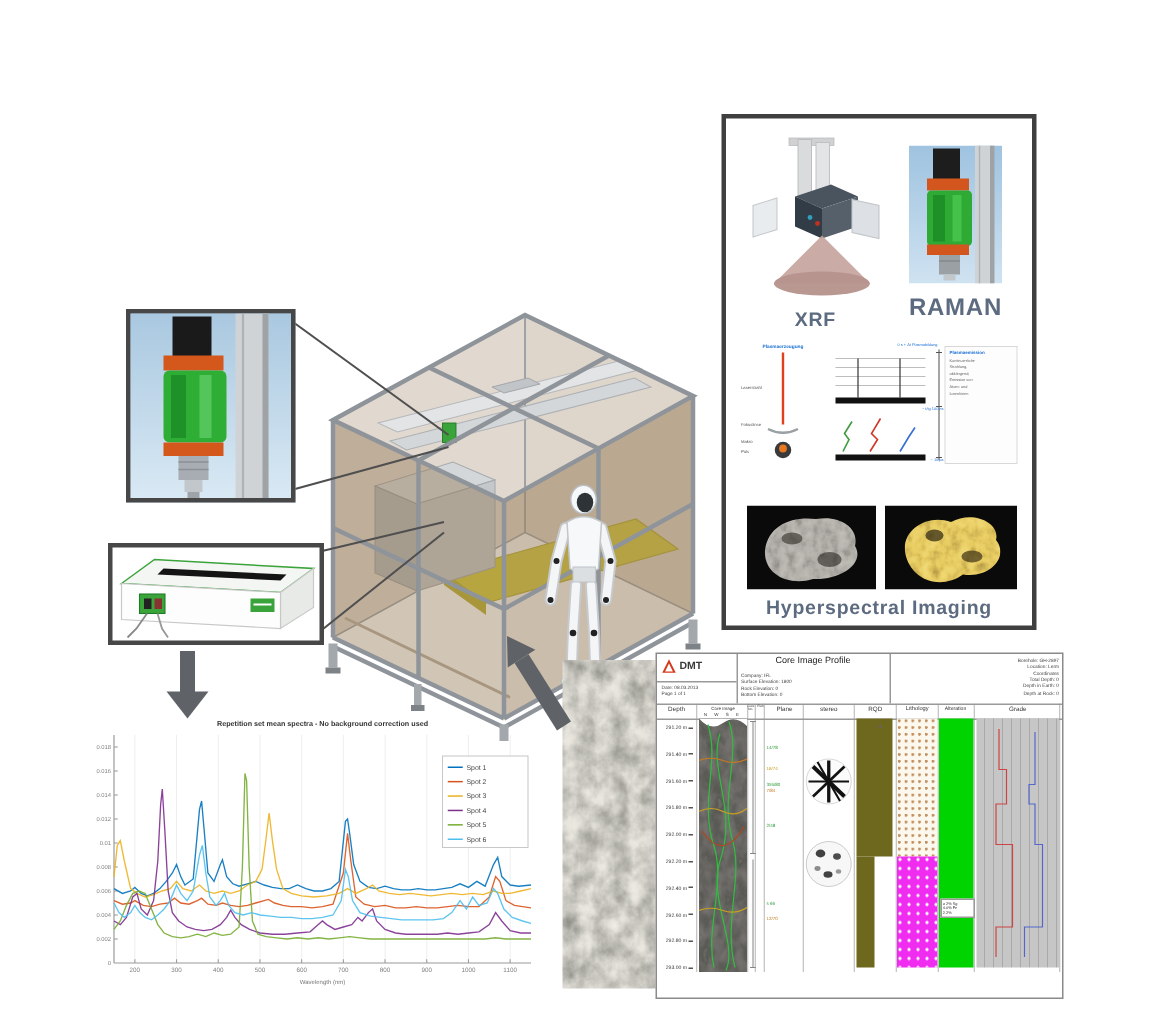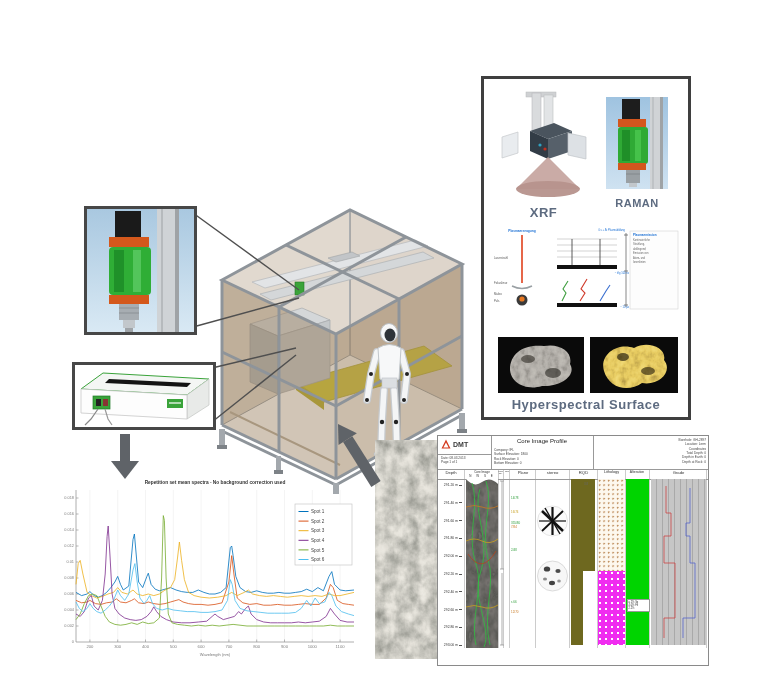--- a/index.html
+++ b/index.html
@@ -262,21 +262,21 @@
       <rect x="16" y="2" width="18" height="21" fill="#1d1d1d"></rect>
       <rect x="12" y="22" width="28" height="8" fill="#d3561e"></rect>
       <rect x="12" y="30" width="30" height="37" rx="3" fill="#2faa35"></rect>
       <rect x="16" y="33" width="8" height="31" fill="#1f8f28"></rect>
       <rect x="29" y="33" width="6" height="31" fill="#45c24a"></rect>
       <rect x="12" y="66" width="28" height="7" fill="#d3561e"></rect>
       <rect x="20" y="73" width="14" height="13" fill="#9aa0a4"></rect>
       <line x1="20" y1="77" x2="34" y2="77" stroke="#82888c" stroke-width="1"></line>
       <rect x="23" y="86" width="8" height="4" fill="#c2c7cb"></rect>
     </svg>
-    <div class="abs method-label" style="left:116px;top:118px;width:74px;font-size:11px">RAMAN</div>
+    <div class="abs method-label" style="left:116px;top:118px;width:74px;font-size:16px">RAMAN</div>
 
     <svg class="abs" style="left:8px;top:148px" width="188" height="84" viewBox="0 0 188 84">
       <text x="30" y="5" font-size="3.2" fill="#1a6fd4" text-anchor="middle" font-weight="bold">Plasmaerzeugung</text>
       <line x1="30" y1="8" x2="30" y2="56" stroke="#e0401c" stroke-width="1.6"></line>
       <path d="M20,59 Q30,64 40,59" fill="none" stroke="#9aa0a4" stroke-width="1.5"></path>
       <circle cx="30" cy="73" r="5.5" fill="#3a3a3a"></circle>
       <circle cx="30" cy="72" r="2.6" fill="#e87820"></circle>
       <g id="libs-left-g">
           <text x="2" y="32" font-size="2.8" fill="#555">Laserstrahl</text>
           <text x="2" y="57" font-size="2.8" fill="#555">Fokuslinse</text>
@@ -337,21 +337,21 @@
             <path d="M14,34 C9,17 28,5 44,11 C58,3 77,11 74,23 C83,34 70,49 52,46 C38,56 19,51 14,34 Z"></path>
           </clipPath>
         </defs>
       <rect width="88" height="56" fill="#0a0a0a"></rect>
       <g clip-path="url(#blob2)">
         <rect width="88" height="56" filter="url(#f-goldrock)"></rect>
         <ellipse cx="33" cy="20" rx="6" ry="4" fill="#1a1408" opacity="0.65"></ellipse>
         <ellipse cx="58" cy="34" rx="7" ry="4" fill="#201808" opacity="0.6"></ellipse>
       </g>
     </svg>
-    <div class="abs method-label" style="left:0;top:318px;width:204px;font-size:13px">Hyperspectral Surface</div>
+    <div class="abs method-label" style="left:0;top:318px;width:204px;font-size:13px">Hyperspectral Imaging</div>
   </div>
 
   <svg class="abs" style="left:52px;top:444px" id="spectra-svg" width="312" height="188" viewBox="0 0 312 188">
     <text x="163" y="8" font-size="4.8" font-weight="bold" fill="#333" text-anchor="middle">Repetition set mean spectra - No background correction used</text>
     <text x="163" y="180" font-size="4" fill="#777" text-anchor="middle">Wavelength (nm)</text>
   <line x1="37.9" y1="14" x2="37.9" y2="166" stroke="#ececec" stroke-width="0.6"></line>
       <line x1="65.69999999999999" y1="14" x2="65.69999999999999" y2="166" stroke="#ececec" stroke-width="0.6"></line>
       <line x1="93.5" y1="14" x2="93.5" y2="166" stroke="#ececec" stroke-width="0.6"></line>
       <line x1="121.3" y1="14" x2="121.3" y2="166" stroke="#ececec" stroke-width="0.6"></line>
       <line x1="149.10000000000002" y1="14" x2="149.10000000000002" y2="166" stroke="#ececec" stroke-width="0.6"></line>

